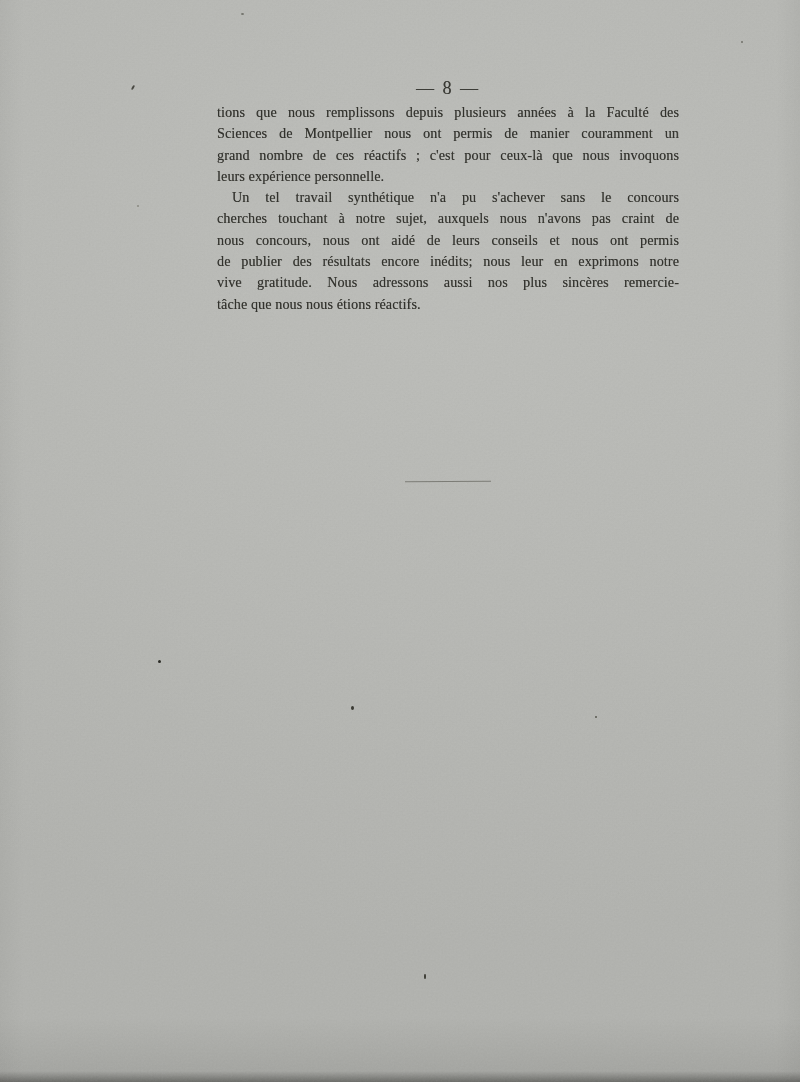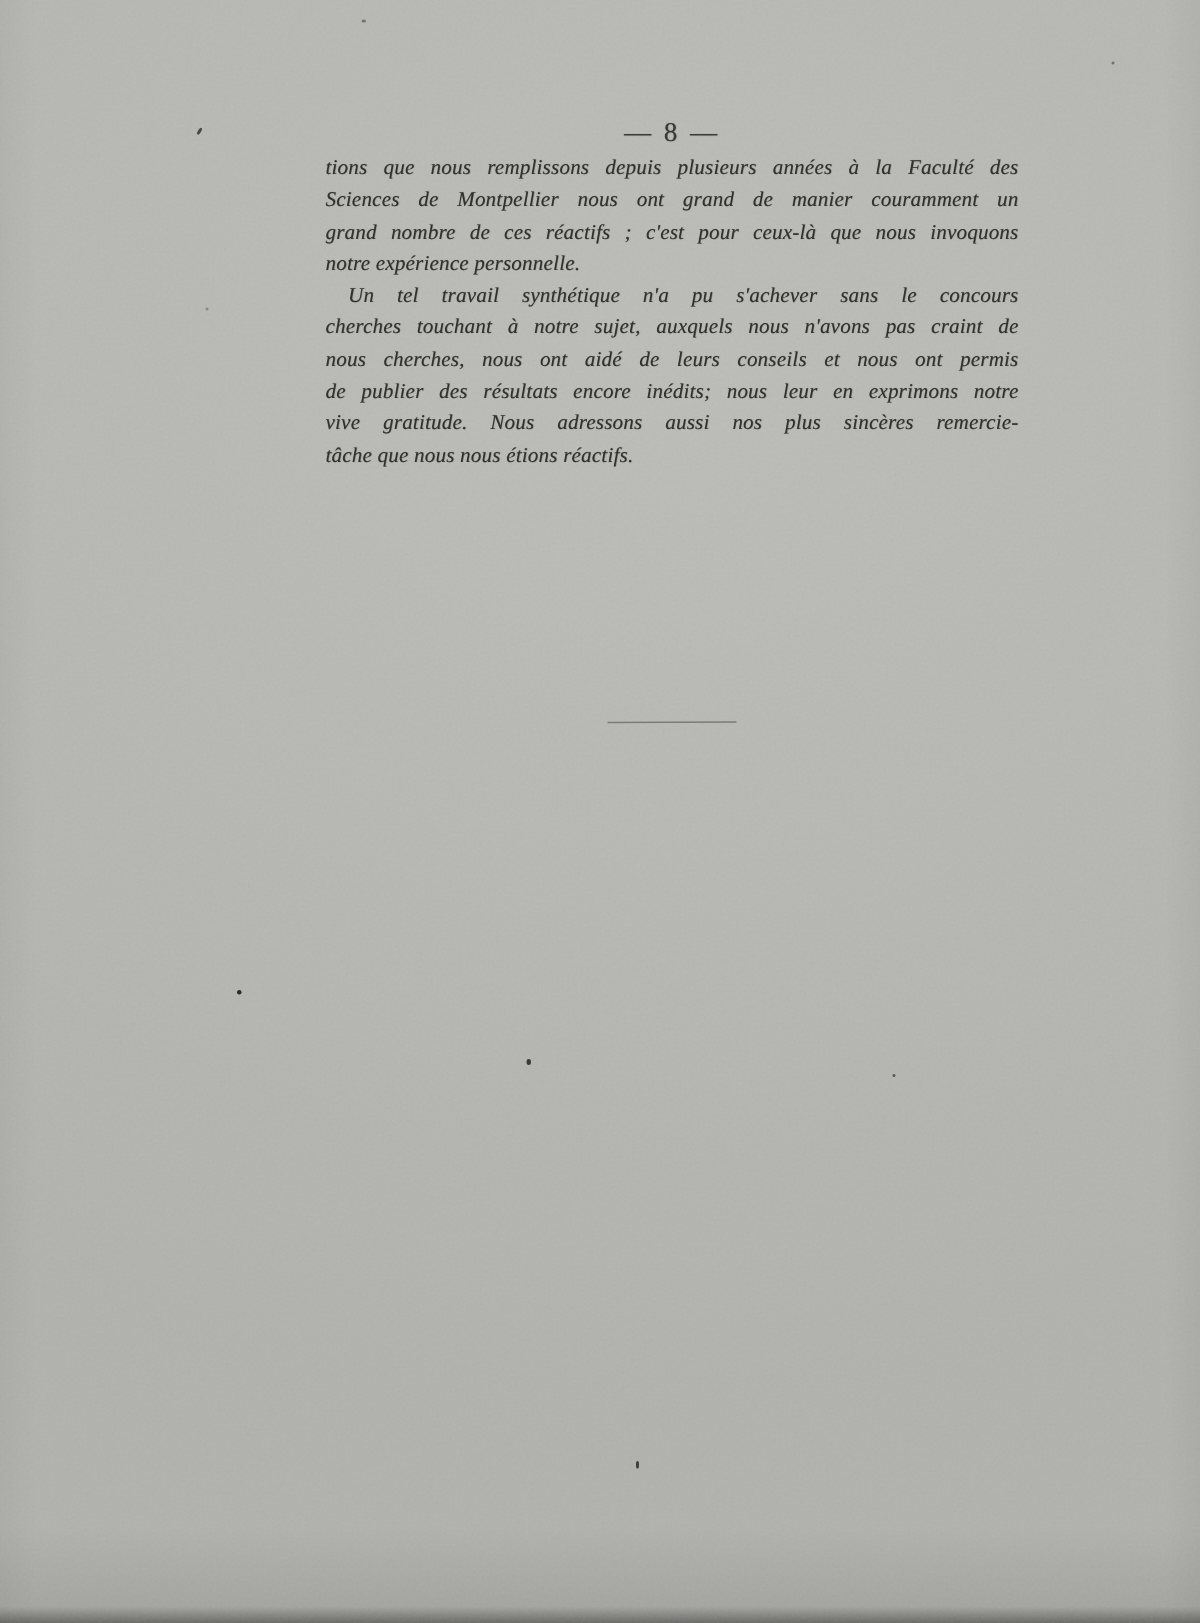--- a/index.html
+++ b/index.html
@@ -48,21 +48,20 @@
     filter: blur(0.22px);
   }
   .paragraph { margin: 0; padding: 0; }
   .line {
     height: 21.3px;
     line-height: 21.3px;
     text-align: justify;
     text-align-last: justify;
     overflow: hidden;
     white-space: nowrap;
-    font-style: italic;
   }
   .line.end { text-align-last: left; white-space: normal; }
   .line.indent { padding-left: 15px; }
   .rule {
     position: absolute;
     left: 405px;
     top: 481px;
     width: 86px;
     height: 1px;
     background: #6d6d66;
@@ -96,28 +95,28 @@
       </feComponentTransfer>
     </filter>
     <rect width="800" height="1082" filter="url(#grainf)"></rect>
   </svg>
 
   <div class="page-number">— 8 —</div>
 
   <div class="textblock">
     <div class="paragraph">
       <div class="line">tions que nous remplissons depuis plusieurs années à la Faculté des</div>
-      <div class="line">Sciences de Montpellier nous ont grand de manier couramment un</div>
+      <div class="line">Sciences de Montpellier nous ont permis de manier couramment un</div>
       <div class="line">grand nombre de ces réactifs ; c'est pour ceux-là que nous invoquons</div>
-      <div class="line end">notre expérience personnelle.</div>
+      <div class="line end">leurs expérience personnelle.</div>
     </div>
     <div class="paragraph">
       <div class="line indent">Un tel travail synthétique n'a pu s'achever sans le concours</div>
       <div class="line">cherches touchant à notre sujet, auxquels nous n'avons pas craint de</div>
-      <div class="line">nous cherches, nous ont aidé de leurs conseils et nous ont permis</div>
+      <div class="line">nous concours, nous ont aidé de leurs conseils et nous ont permis</div>
       <div class="line">de publier des résultats encore inédits; nous leur en exprimons notre</div>
       <div class="line">vive gratitude. Nous adressons aussi nos plus sincères remercie-</div>
       <div class="line end">tâche que nous nous étions réactifs.</div>
     </div>
   </div>
 
   <div class="rule"></div>
 
   <div class="speck sp1"></div>
   <div class="speck sp2"></div>

